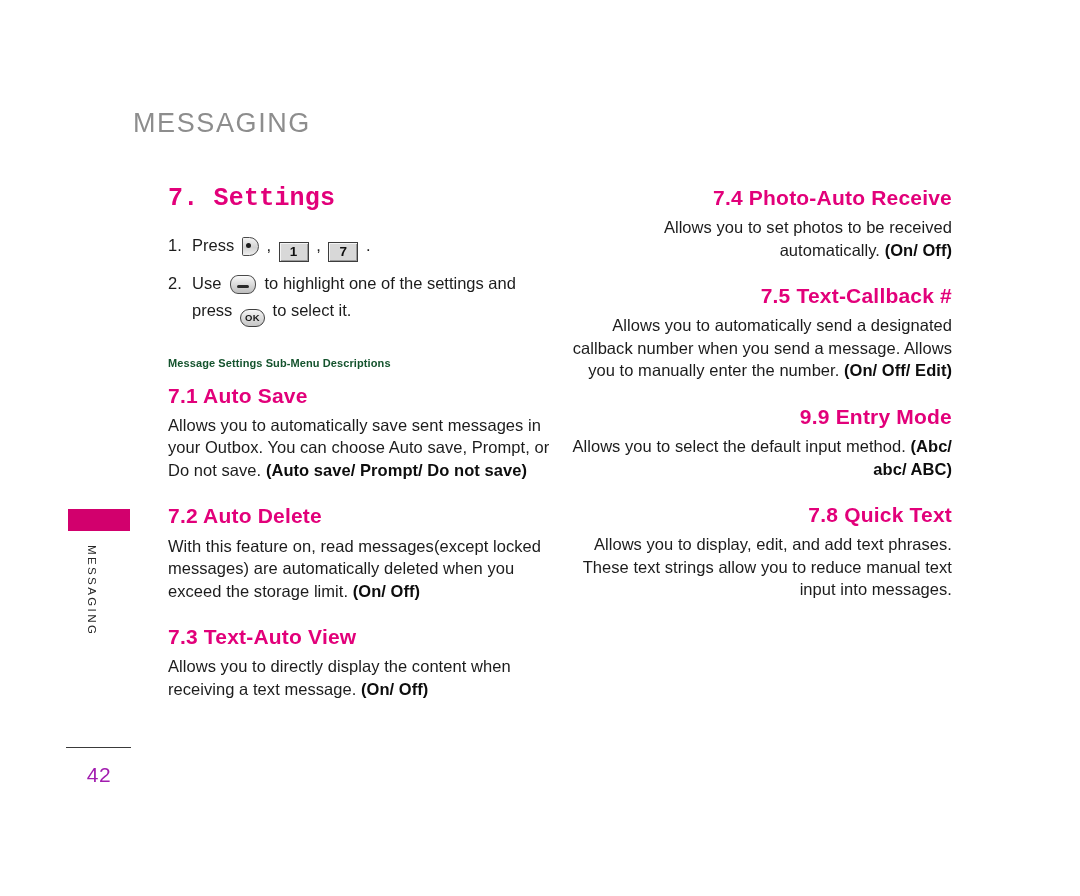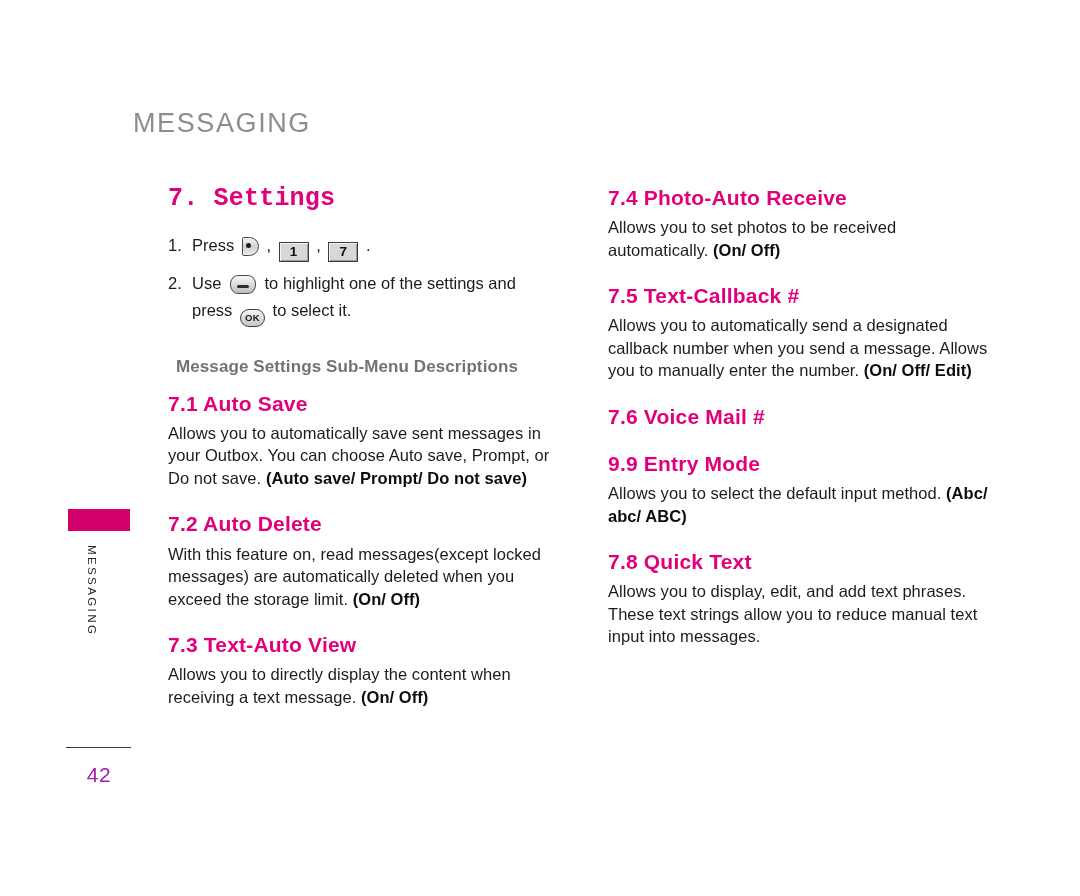--- a/index.html
+++ b/index.html
@@ -76,21 +76,21 @@
     color: #a21caf;
     letter-spacing: 0.5px;
   }
 
   
   .col {
     position: absolute;
     top: 185px;
   }
   .col-left  { left: 168px; width: 392px; }
-  .col-right { left: 608px; width: 388px; }
+  .col-right { left: 564px; width: 388px; text-align: right; }
 
   
   h2.section-title {
     margin: 0 0 6px 0;
     font-size: 25px;
     font-weight: bold;
     color: #e2007a;
     letter-spacing: 0.2px;
     line-height: 1.15;
     font-family: Liberation Mono, monospace;
@@ -99,24 +99,24 @@
     margin: 22px 0 6px 0;
     font-size: 21px;
     font-weight: bold;
     color: #e2007a;
     letter-spacing: 0.2px;
     line-height: 1.2;
   }
   h3.sub-title.first { margin-top: 14px; }
 
   h4.group-title {
-    margin: 30px 0 4px 8px;
-    font-size: 17px;
-    font-weight: bold;
-    color: #737373;
+    margin: 30px 0 4px 0;
+    font-size: 11px;
+    font-weight: bold;
+    color: #14532d;
     letter-spacing: 0.1px;
   }
 
   p.body {
     margin: 0;
     font-size: 16.5px;
     line-height: 22.5px;
     color: #1c1c1c;
     letter-spacing: 0.05px;
   }
@@ -296,21 +296,20 @@
       <span>Allows you to set photos to be received automatically.</span>
       <b>(On/ Off)</b>
     </p>
 
     <h3 class="sub-title">7.5 Text-Callback #</h3>
     <p class="body">
       <span>Allows you to automatically send a designated callback number when you send a message. Allows you to manually enter the number.</span>
       <b>(On/ Off/ Edit)</b>
     </p>
 
-    <h3 class="sub-title">7.6 Voice Mail #</h3>
 
     <h3 class="sub-title">9.9 Entry Mode</h3>
     <p class="body">
       <span>Allows you to select the default input method.</span>
       <b>(Abc/ abc/ ABC)</b>
     </p>
 
     <h3 class="sub-title">7.8 Quick Text</h3>
     <p class="body">
       <span>Allows you to display, edit, and add text phrases. These text strings allow you to reduce manual text input into messages.</span>

